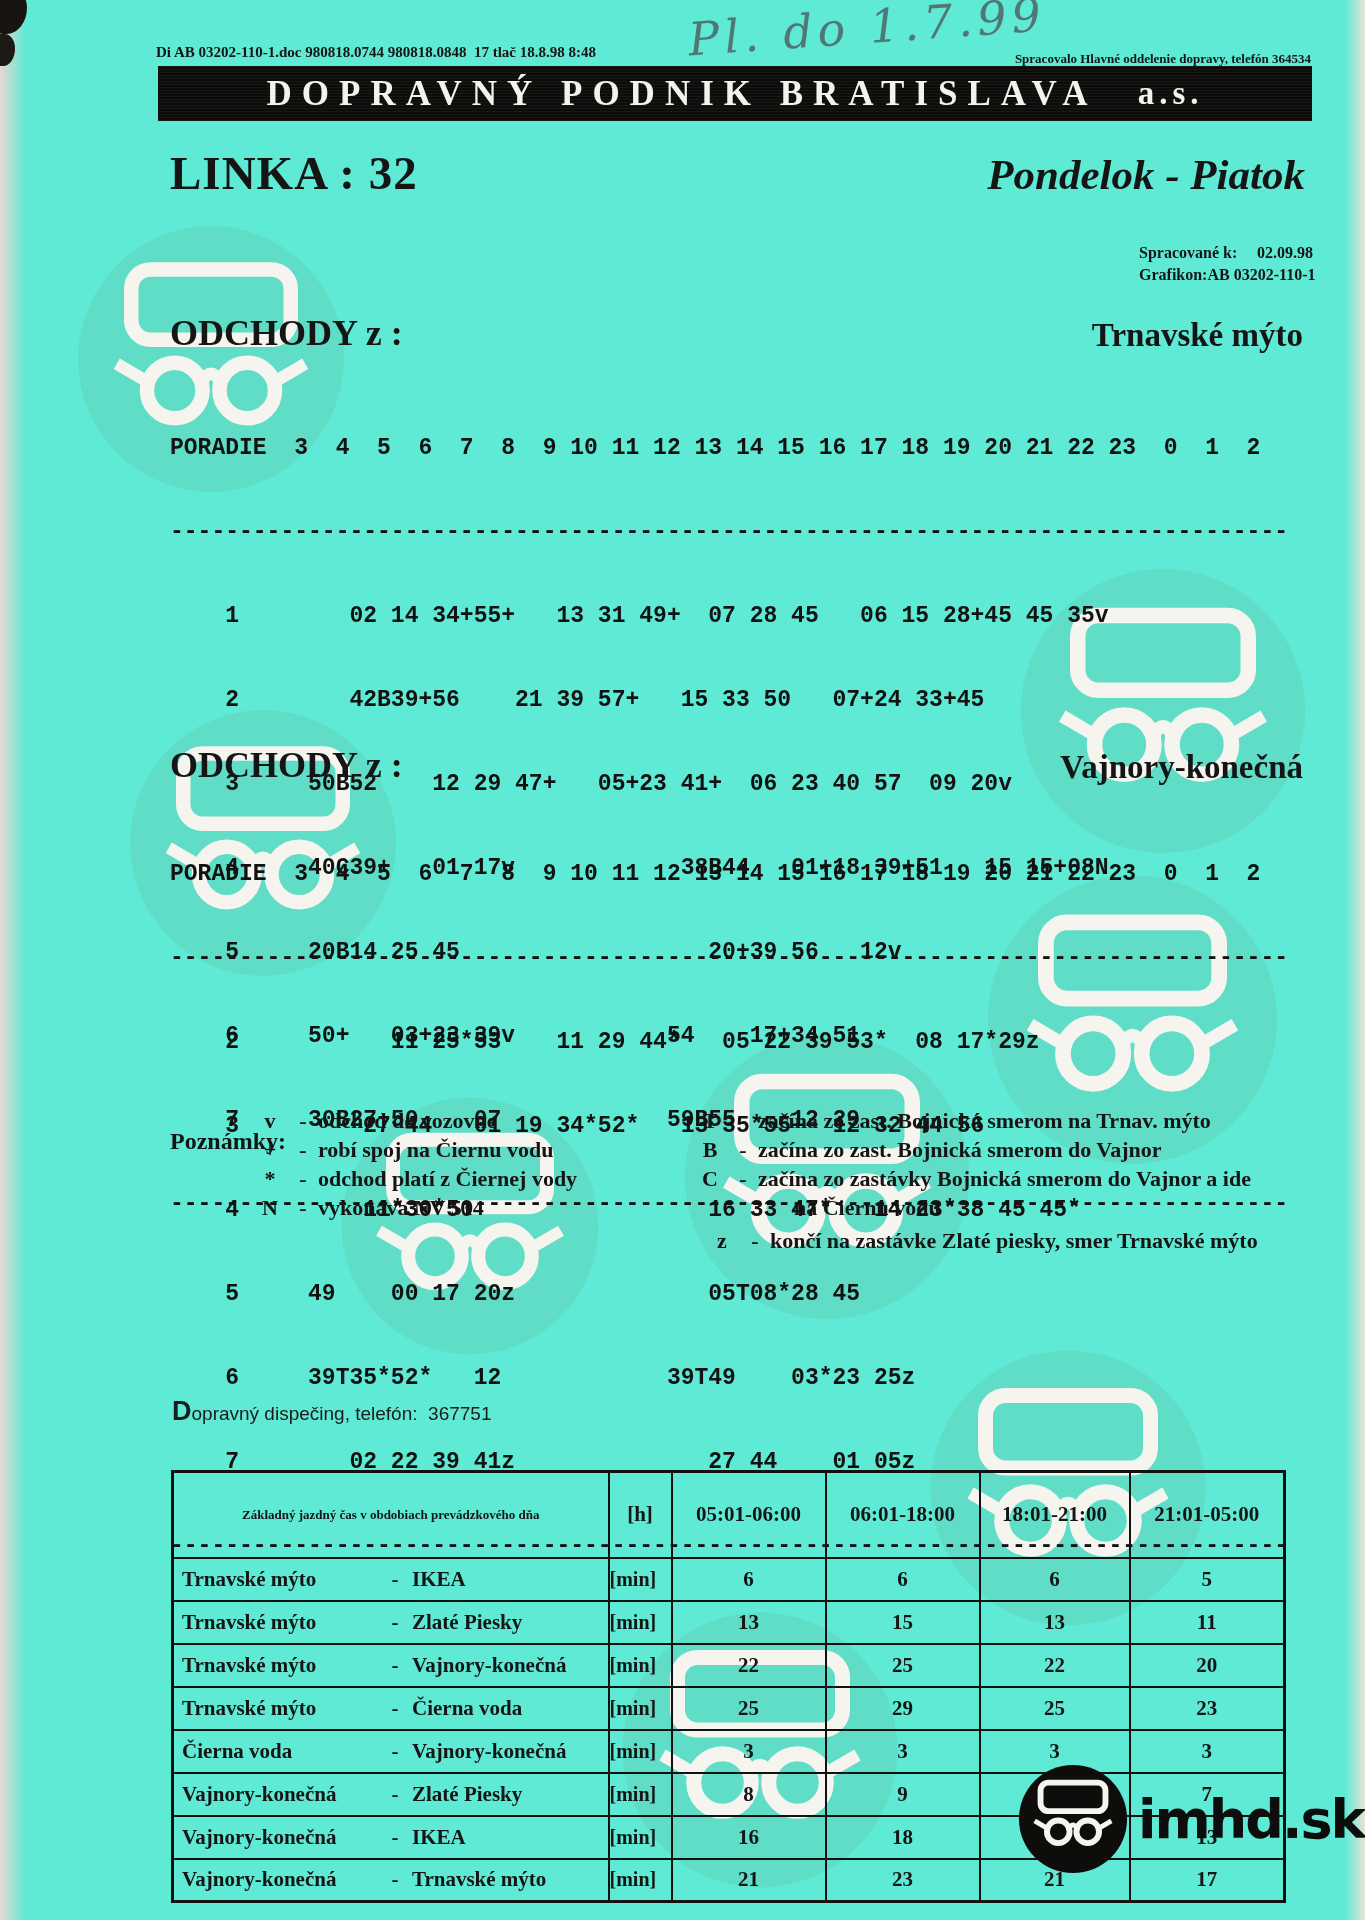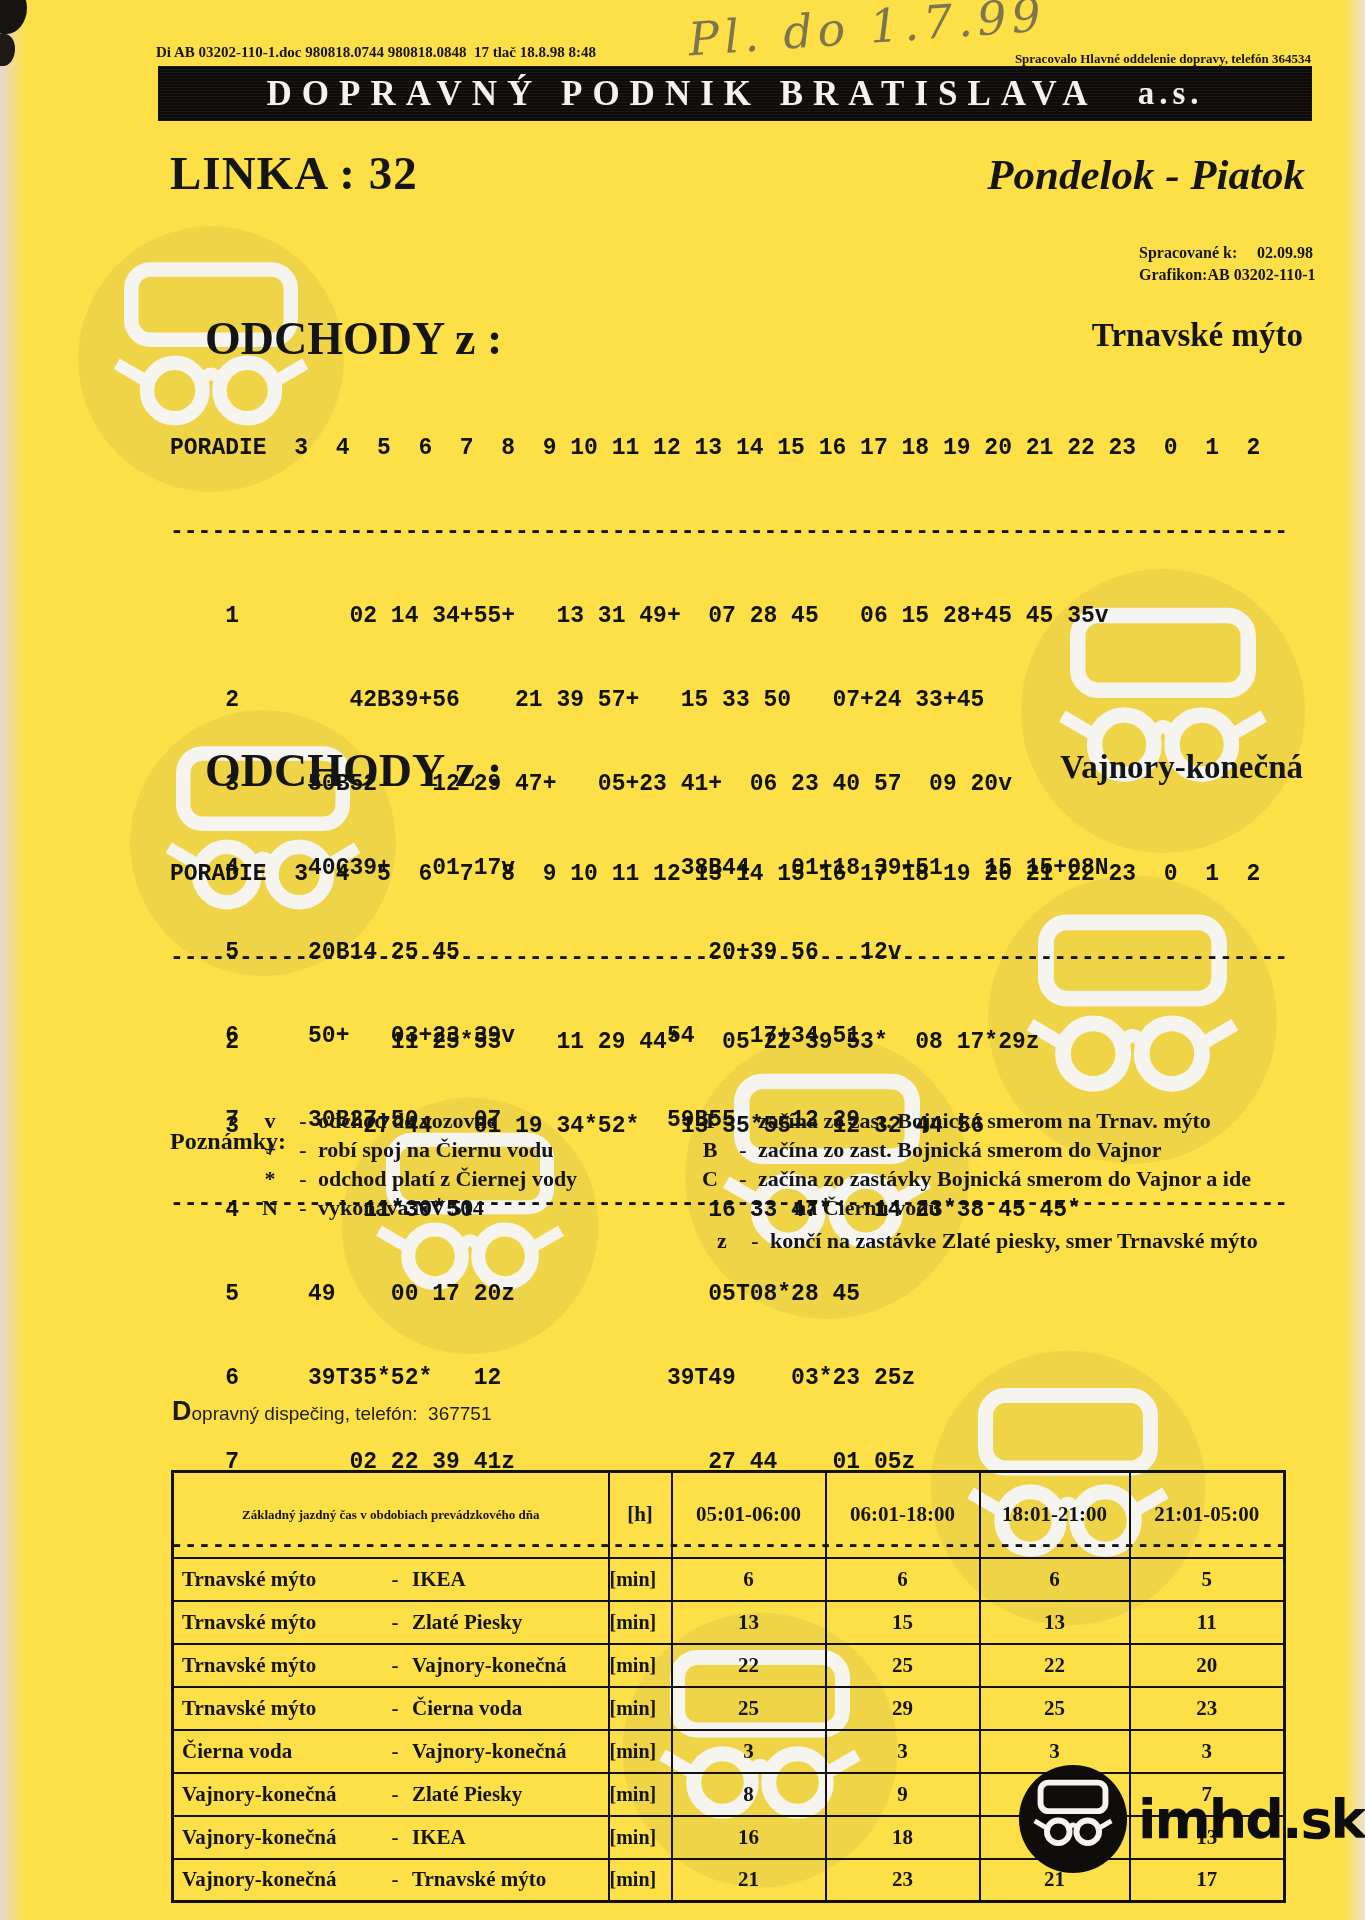--- a/index.html
+++ b/index.html
@@ -1,16 +1,16 @@
 <!DOCTYPE html>
 <html><head>
 <meta charset="utf-8">
 <style>
   html,body{margin:0;padding:0;background:#cfc9bd;}
-  .page{position:relative;width:1365px;height:1920px;background:#fde047;overflow:hidden;
+  .page{position:relative;width:1365px;height:1920px;background:#5eead4;overflow:hidden;
         font-family:"Liberation Serif",serif;color:#151515;}
   .page *{box-sizing:border-box;}
 
   
   .edge-left{position:absolute;left:0;top:0;width:26px;height:100%;
              background:linear-gradient(90deg,#e7d8d1,rgba(246,244,238,0));z-index:3;}
   .edge-right{position:absolute;right:0;top:0;width:20px;height:100%;
               background:linear-gradient(270deg,#ece2d8,rgba(246,244,238,0));z-index:3;}
   .blob1{position:absolute;left:-9px;top:-12px;width:36px;height:46px;background:#171411;
          border-radius:0 45% 60% 35%;z-index:4;}
@@ -32,21 +32,21 @@
           background:repeating-linear-gradient(0deg,rgba(255,255,255,0.05) 0 1px,transparent 1px 3px);}
   .banner-text{color:#f4f2ec;font-weight:700;font-size:35px;letter-spacing:10px;white-space:nowrap;}
   .banner-suffix{color:#f4f2ec;font-weight:700;font-size:33px;letter-spacing:5px;margin-left:40px;}
 
   .linka{position:absolute;left:170px;top:146px;font-size:47px;font-weight:700;letter-spacing:1px;z-index:2;}
   .days{position:absolute;right:60px;top:150px;font-size:43px;font-weight:700;font-style:italic;z-index:2;text-align:right;}
 
   .sprac{position:absolute;left:1139px;top:242px;width:174px;font-size:16px;font-weight:700;line-height:22px;z-index:2;}
   .sprac .srow{display:flex;justify-content:space-between;white-space:nowrap;}
 
-  .sec-head-left{position:absolute;left:170px;font-size:46px;font-weight:700;z-index:2;margin-left:35px;}
+  .sec-head-left{position:absolute;left:170px;font-size:36px;font-weight:700;z-index:2;}
   .sec-head-right{position:absolute;right:62px;font-size:33px;font-weight:700;z-index:2;}
 
   .tt{position:absolute;left:170px;font-family:"Liberation Mono",monospace;font-weight:700;
       font-size:23px;line-height:28px;white-space:pre;color:#121212;z-index:2;}
 
   .notes-label{position:absolute;left:170px;top:1106px;font-size:24px;font-weight:700;z-index:2;margin-top:22px;}
   .notes-col{position:absolute;top:1106px;font-size:22px;font-weight:700;line-height:29px;z-index:2;}
   .notes-col.left{left:252px;}
   .notes-col.right{left:692px;width:650px;}
   .nrow{display:flex;align-items:flex-start;}

